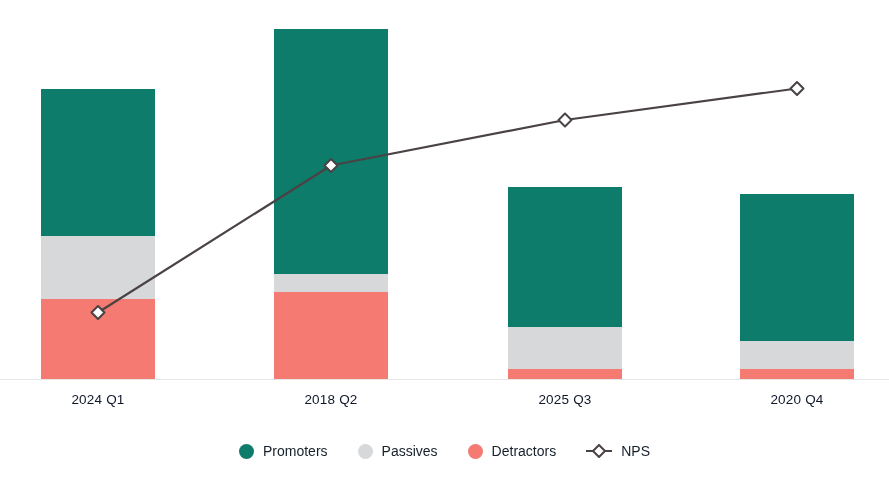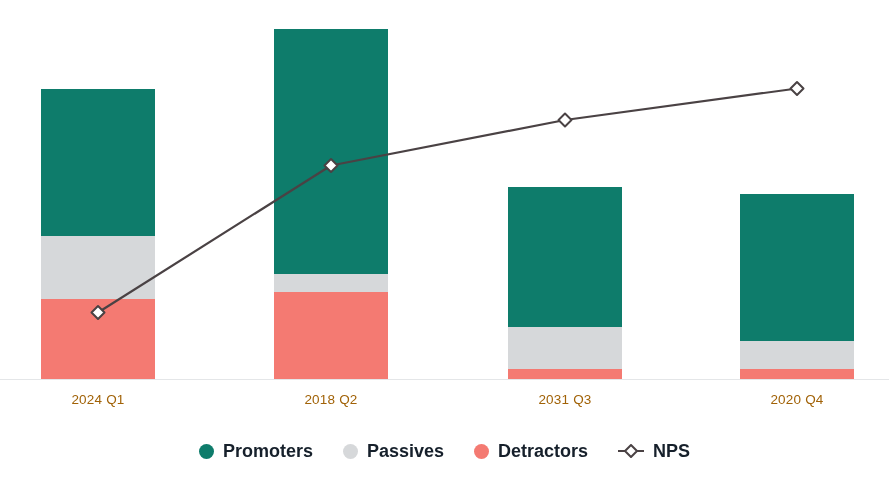--- a/index.html
+++ b/index.html
@@ -68,21 +68,21 @@
     left: 0;
     top: 392px;
     width: 889px;
     height: 24px;
   }
   .x-tick-label {
     position: absolute;
     top: 0;
     text-align: center;
     font-size: 13.5px;
-    color: #a16207;
+    color: #0f172a;
     letter-spacing: .2px;
     white-space: nowrap;
   }
 
   
   #legend {
     position: absolute;
     left: 0;
     top: 438px;
     width: 889px;
@@ -98,22 +98,22 @@
     gap: 9px;
     white-space: nowrap;
   }
   .legend-swatch {
     width: 15px;
     height: 15px;
     border-radius: 50%;
     flex: 0 0 auto;
   }
   .legend-label {
-    font-size: 18px;
-    font-weight: bold;
+    font-size: 14px;
+    font-weight: normal;
     color: #16202B;
   }
   .legend-line-marker {
     width: 26px;
     height: 14px;
     flex: 0 0 auto;
     display: block;
   }
 </style>
 </head>
@@ -151,21 +151,21 @@
         <polygon points="565,113.5 571.5,120 565,126.5 558.5,120" fill="#ffffff" stroke="#4A4244" stroke-width="2" stroke-linejoin="round"></polygon>
         <polygon points="797,82 803.5,88.5 797,95 790.5,88.5" fill="#ffffff" stroke="#4A4244" stroke-width="2" stroke-linejoin="round"></polygon>
       </svg>
   </div>
 
   <div id="axis-line"></div>
 
   <div id="x-axis-labels">
       <div class="x-tick-label" style="left: 28px; width: 140px;">2024 Q1</div>
       <div class="x-tick-label" style="left: 261px; width: 140px;">2018 Q2</div>
-      <div class="x-tick-label" style="left: 495px; width: 140px;">2031 Q3</div>
+      <div class="x-tick-label" style="left: 495px; width: 140px;">2025 Q3</div>
       <div class="x-tick-label" style="left: 727px; width: 140px;">2020 Q4</div>
     </div>
 
   <div id="legend">
       <div class="legend-item">
         <span class="legend-swatch" style="background: rgb(14, 124, 107);"></span>
         <span class="legend-label">Promoters</span>
       </div>
       <div class="legend-item">
         <span class="legend-swatch" style="background: rgb(214, 216, 218);"></span>

